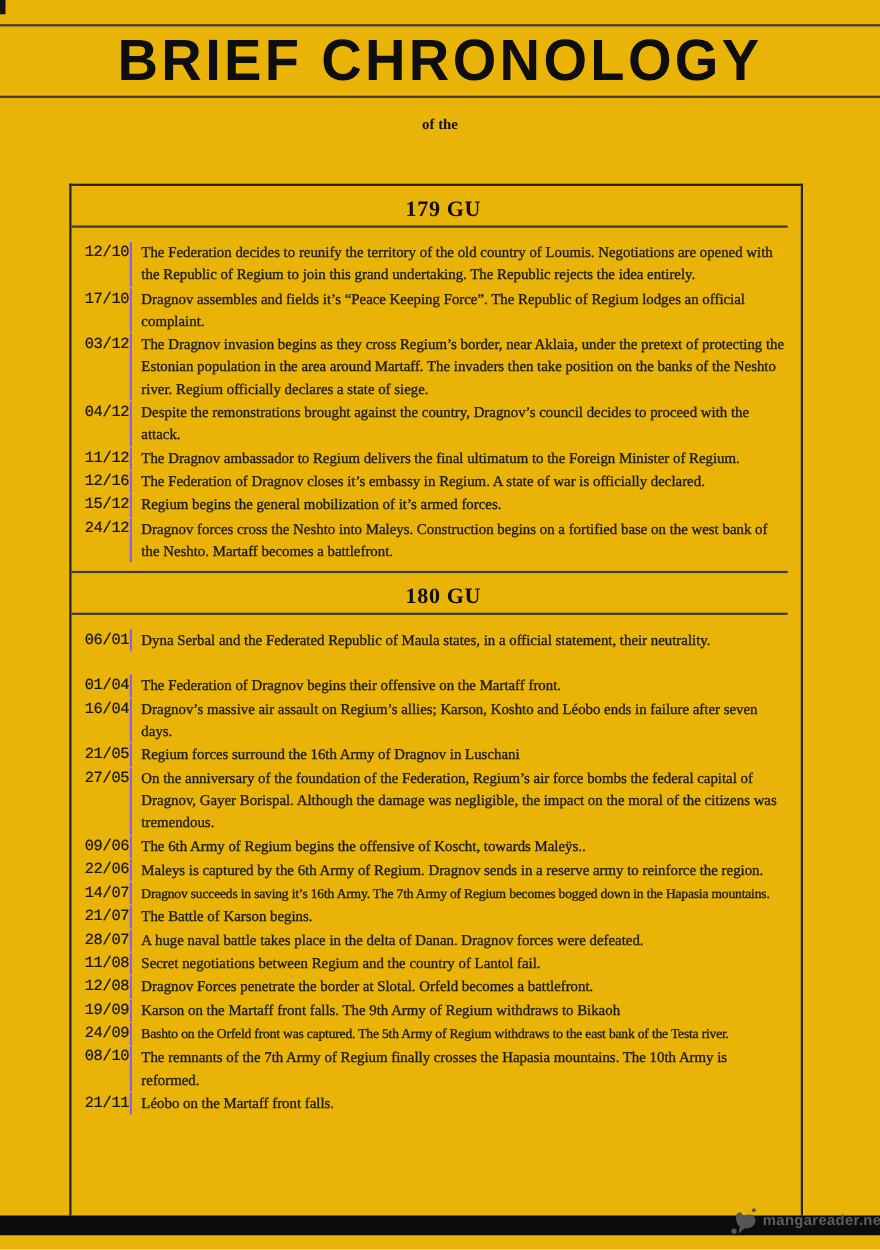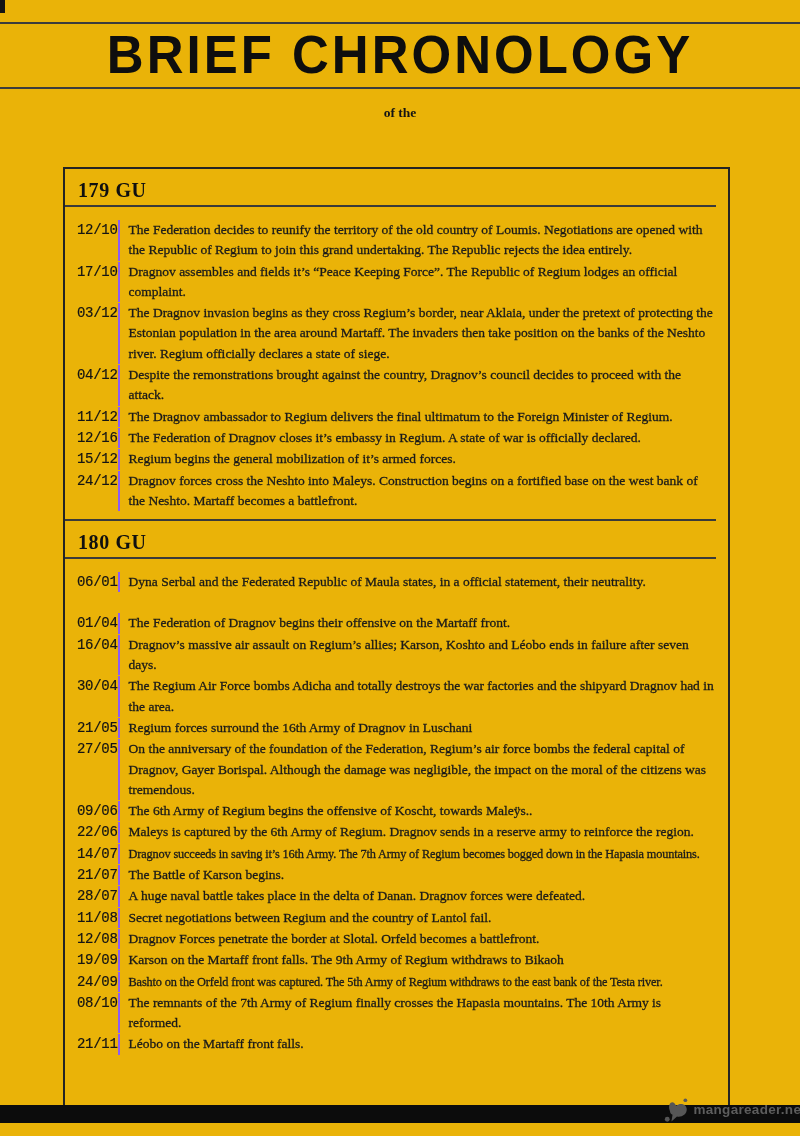--- a/index.html
+++ b/index.html
@@ -44,21 +44,21 @@
   }
 
   
   .chronology-box{
     position:absolute;left:63px;top:167px;width:667px;height:938px;
     border:2px solid #242424;border-bottom:none;box-sizing:border-box;
   }
   .section-heading{
     margin:9px 0 0 13px;
     font-family:"Liberation Serif", serif;
-    font-size:20px;font-weight:700;letter-spacing:0.6px;line-height:24px;color:#101010;
+    font-size:20px;font-weight:700;letter-spacing:0.6px;line-height:24px;color:#101010;text-align:center;
   }
   .hrule{height:2px;background:#3a3a3a;margin-top:3px;margin-right:12px;}
   .hrule-above{height:2px;background:#3a3a3a;margin-top:5px;margin-right:12px;}
 
   .entries{padding:13px 12px 2px 10px;}
   .entry{display:flex;margin-bottom:1px;}
   .entry .date{
     flex:0 0 40px;margin-left:2px;
     font-family:Liberation Mono, monospace;
     font-size:14px;line-height:20.3px;letter-spacing:-0.3px;
@@ -151,24 +151,20 @@
             <span class="date">06/01</span>
             <span class="etext">Dyna Serbal and the Federated Republic of Maula states, in a official statement, their neutrality.</span>
           </div>
           <div class="entry">
             <span class="date">01/04</span>
             <span class="etext">The Federation of Dragnov begins their offensive on the Martaff front.</span>
           </div>
           <div class="entry">
             <span class="date">16/04</span>
             <span class="etext">Dragnov’s massive air assault on Regium’s allies; Karson, Koshto and Léobo ends in failure after seven days.</span>
-          </div>
-          <div class="entry">
-            <span class="date">30/04</span>
-            <span class="etext">The Regium Air Force bombs Adicha and totally destroys the war factories and the shipyard Dragnov had in the area.</span>
           </div>
           <div class="entry">
             <span class="date">21/05</span>
             <span class="etext">Regium forces surround the 16th Army of Dragnov in Luschani</span>
           </div>
           <div class="entry">
             <span class="date">27/05</span>
             <span class="etext">On the anniversary of the foundation of the Federation, Regium’s air force bombs the federal capital of Dragnov, Gayer Borispal. Although the damage was negligible, the impact on the moral of the citizens was tremendous.</span>
           </div>
           <div class="entry">

